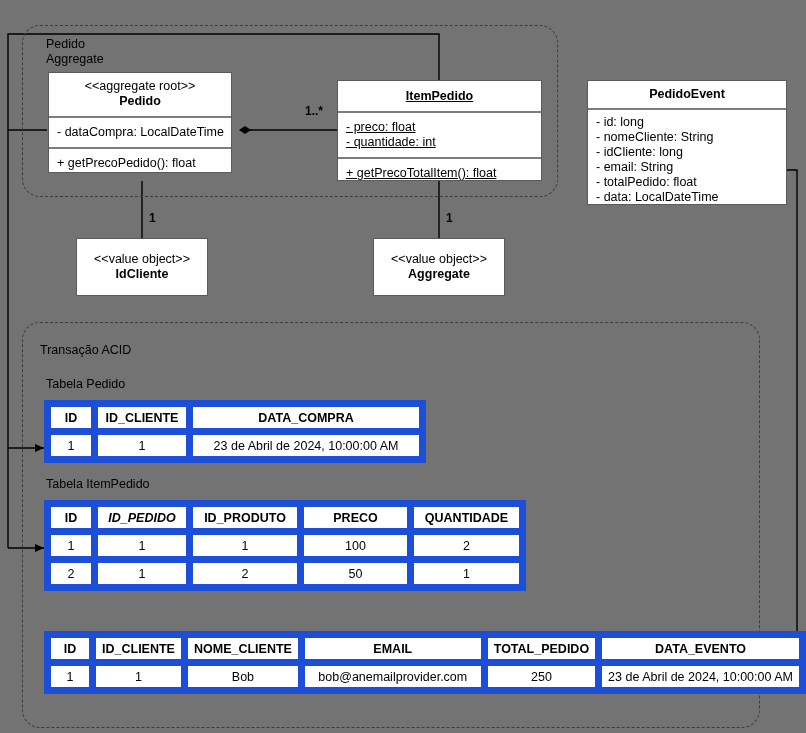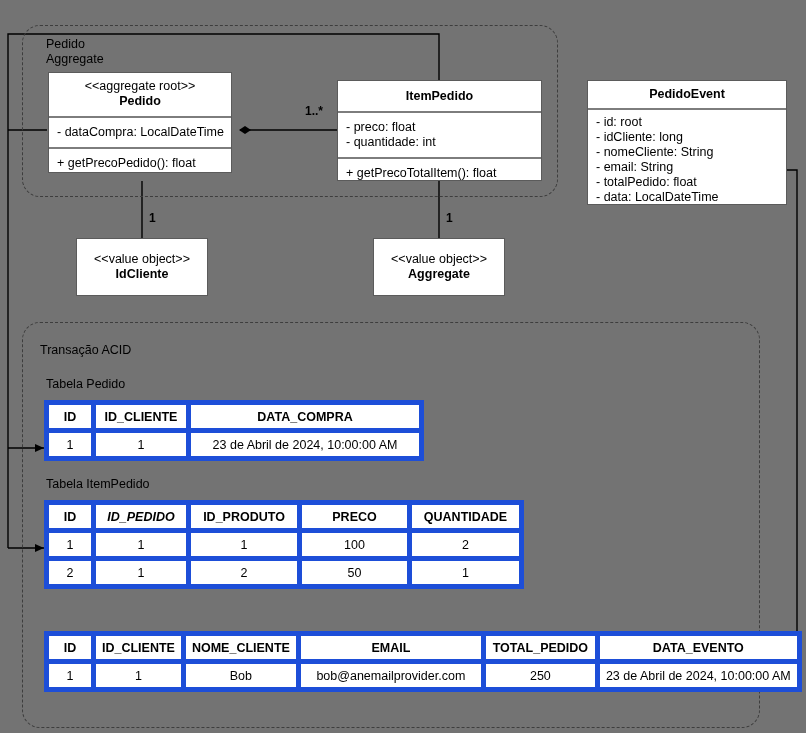--- a/index.html
+++ b/index.html
@@ -84,21 +84,21 @@
     color: #000;
     white-space: nowrap;
   }
   table.db {
     position: absolute;
     border-collapse: collapse;
     background: #ffffff;
     font-size: 12.5px;
   }
   table.db th, table.db td {
-    border: 5px solid #1d4ed8;
+    border: 7px solid #1d4ed8;
     text-align: center;
     font-weight: normal;
     padding: 0 6px;
     height: 28px;
     white-space: nowrap;
     box-sizing: border-box;
   }
   table.db th {
     font-weight: bold;
   }
@@ -158,41 +158,41 @@
       <span class="cname">Pedido</span>
     </div>
     <div class="uml-compart uml-sep">
       <div>- dataCompra: LocalDateTime</div>
     </div>
     <div class="uml-compart uml-sep">
       <div>+ getPrecoPedido(): float</div>
     </div>
   </div>
 
-  <div class="uml-class" style="left:337px; top:80px; width:205px; height:101px;">
+  <div class="uml-class" style="left:337px; top:80px; width:205px; height:101px;text-decoration:underline;">
     <div class="uml-head" style="padding-top:8px; padding-bottom:7px;">
       <span class="cname">ItemPedido</span>
     </div>
     <div class="uml-compart uml-sep">
       <div>- preco: float</div>
       <div>- quantidade: int</div>
     </div>
     <div class="uml-compart uml-sep">
       <div>+ getPrecoTotalItem(): float</div>
     </div>
   </div>
 
   <div class="uml-class" style="left:587px; top:80px; width:200px; height:125px;">
     <div class="uml-head" style="padding-top:6px; padding-bottom:6px;">
       <span class="cname">PedidoEvent</span>
     </div>
     <div class="uml-compart uml-sep" style="padding-top:5px;">
-      <div>- id: root</div>
+      <div>- id: long</div>
+      <div>- nomeCliente: String</div>
       <div>- idCliente: long</div>
-      <div>- nomeCliente: String</div>
       <div>- email: String</div>
       <div>- totalPedido: float</div>
       <div>- data: LocalDateTime</div>
     </div>
   </div>
 
   <div class="uml-class" style="left:76px; top:238px; width:132px; height:58px;">
     <div class="uml-head" style="padding-top:13px;">
       <span class="stereo">&lt;&lt;value object&gt;&gt;</span>
       <span class="cname">IdCliente</span>

